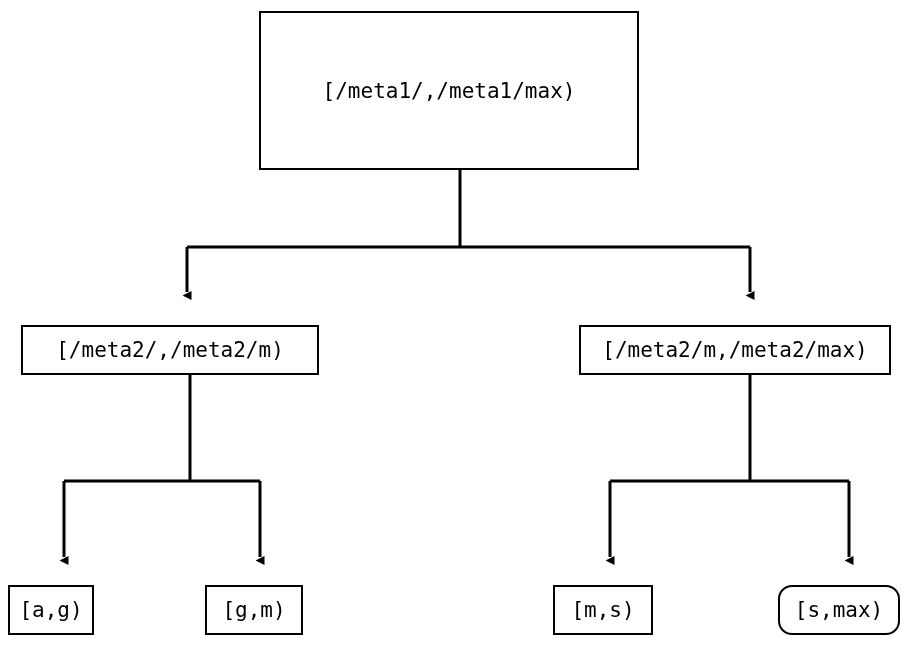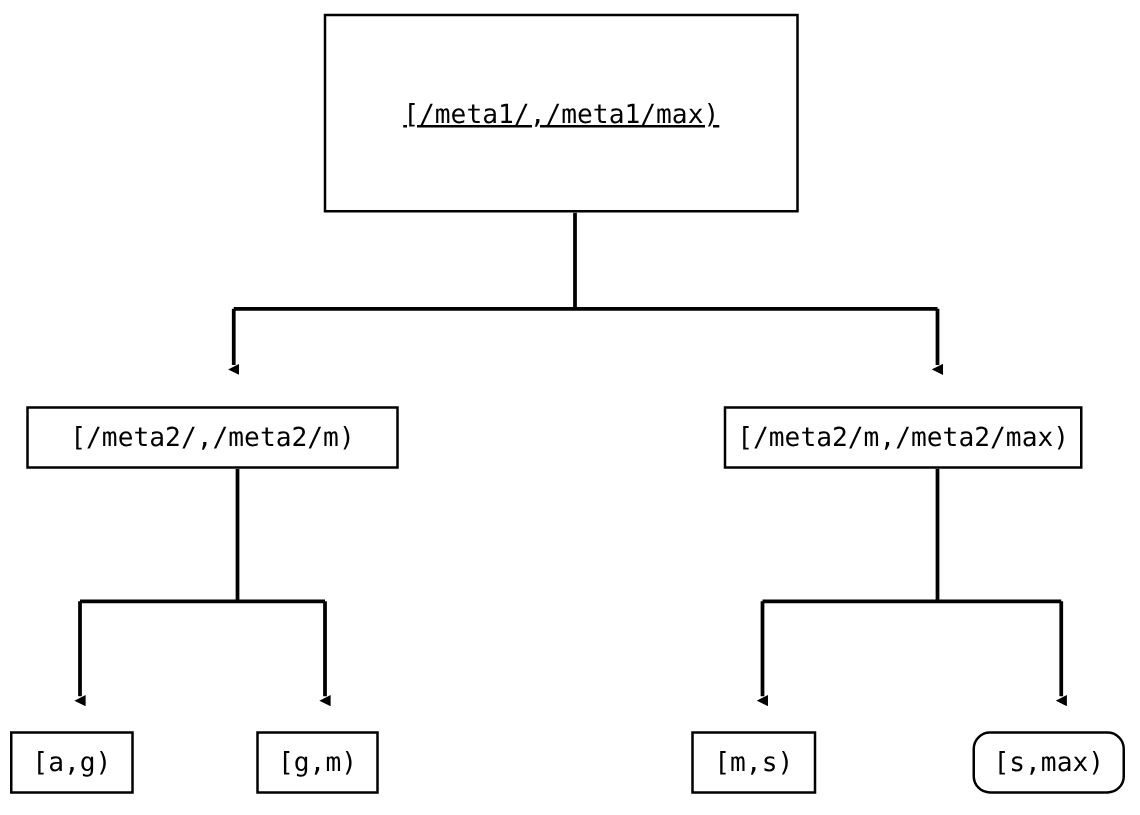--- a/index.html
+++ b/index.html
@@ -22,21 +22,20 @@
     background: #ffffff;
     display: flex;
     align-items: center;
     justify-content: center;
     color: #000000;
     white-space: pre;
     letter-spacing: 0px;
   }
   .node-root {
     font-size: 21px;
-    text-decoration: underline;
   }
   .node-mid {
     font-size: 21px;
   }
   .node-leaf {
     font-size: 21px;
   }
   .edge-layer {
     position: absolute;
     left: 0;
@@ -77,23 +76,23 @@
       <path d="M 610,481 L 849,481" stroke="#000000" stroke-width="3" fill="none"></path>
       <path d="M 610,481 L 610,557" stroke="#000000" stroke-width="3" fill="none" marker-end="url(#arrowhead)"></path>
       <path d="M 849,481 L 849,557" stroke="#000000" stroke-width="3" fill="none" marker-end="url(#arrowhead)"></path>
     </g>
   </svg>
 
   <div class="node node-root" style="left: 259px; top: 11px; width: 380px; height: 159px;">[/meta1/,/meta1/max)</div>
 
   <div class="node node-mid" style="left: 21px; top: 325px; width: 298px; height: 50px;">[/meta2/,/meta2/m)</div>
 
-  <div class="node node-mid" style="left: 579px; top: 325px; width: 287px; height: 50px;">[/meta2/m,/meta2/max)</div>
+  <div class="node node-mid" style="left: 579px; top: 325px; width: 312px; height: 50px;">[/meta2/m,/meta2/max)</div>
 
-  <div class="node node-leaf" style="left: 8px; top: 585px; width: 99px; height: 50px;">[a,g)</div>
+  <div class="node node-leaf" style="left: 8px; top: 585px; width: 86px; height: 50px;">[a,g)</div>
 
   <div class="node node-leaf" style="left: 205px; top: 585px; width: 98px; height: 50px;">[g,m)</div>
 
   <div class="node node-leaf" style="left: 553px; top: 585px; width: 100px; height: 50px;">[m,s)</div>
 
   <div class="node node-leaf" style="left: 778px; top: 585px; width: 122px; height: 50px; border-radius: 14px;">[s,max)</div>
 
 </div>
 
 </body></html>

